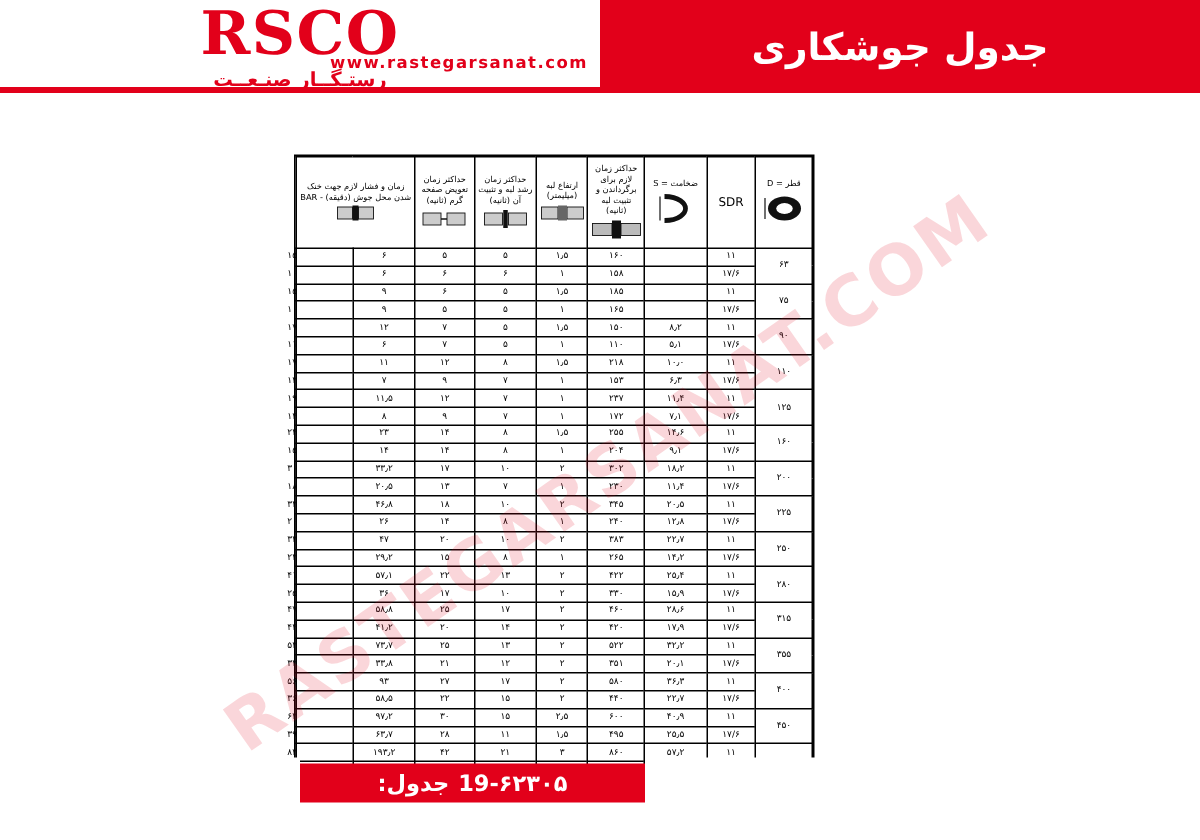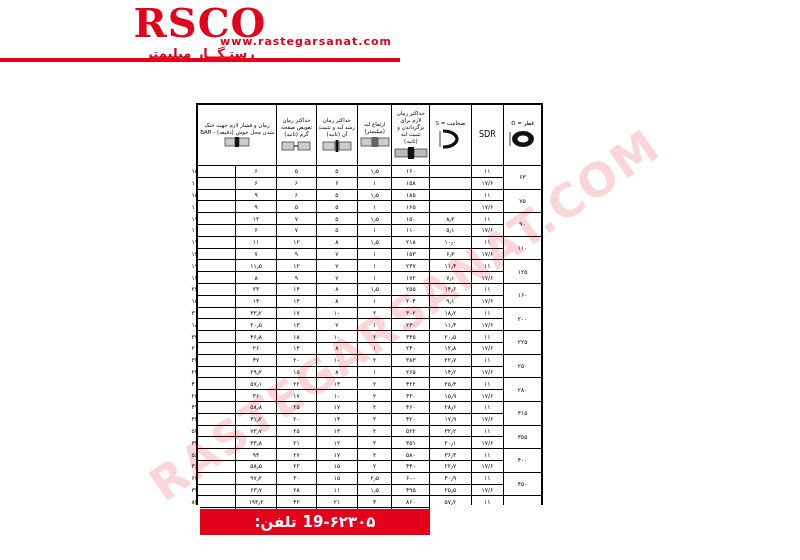--- a/index.html
+++ b/index.html
@@ -104,23 +104,26 @@
   svg{display:block;}
   .hdr-icon{margin:1px auto 0;}
 </style>
 </head>
 <body>
 
 <div class="header">
   <div class="header-left">
     <div class="logo-wrap">
       <div class="logo-text">RSCO</div>
-      <div class="logo-sub">رستـگــار میلیمتر</div>
+      <div class="logo-sub">رستـگــار صنـعــت</div>
     </div>
     <div class="header-rule"></div>
+  </div>
+  <div class="header-right">
+    <div class="header-title">جدول جوشکاری</div>
   </div>
 </div>
 
 <div class="watermark">
   <span>RASTEGARSANAT.COM</span>
 </div>
 
 <div class="table-frame">
   <table class="main">
     <colgroup>
@@ -545,18 +548,18 @@
         </tr>
       </tbody>
   </table>
 </div>
 
 <div class="footer">
   <div class="footer-left"></div>
   <div style="width:230px;display:flex;align-items:flex-start;">
     <div class="footer-mid">
       <span>19-۶۲۳۰۵</span>
-      <span style="margin-right:6px;">تلفن:</span>
+      <span style="margin-right:6px;">جدول:</span>
     </div>
   </div>
   <div class="footer-right"></div>
 </div>
 <div class="footer-site">www.rastegarsanat.com</div>
 
 </body></html>

